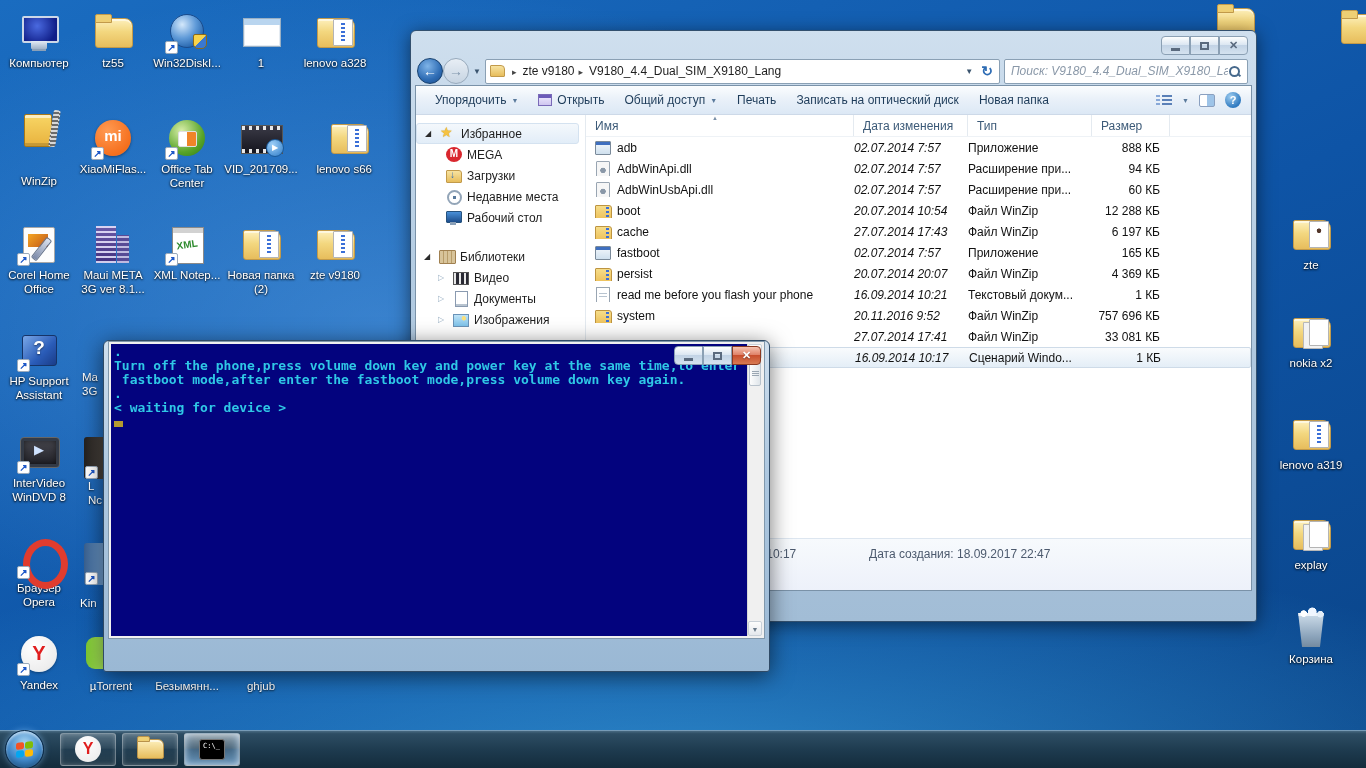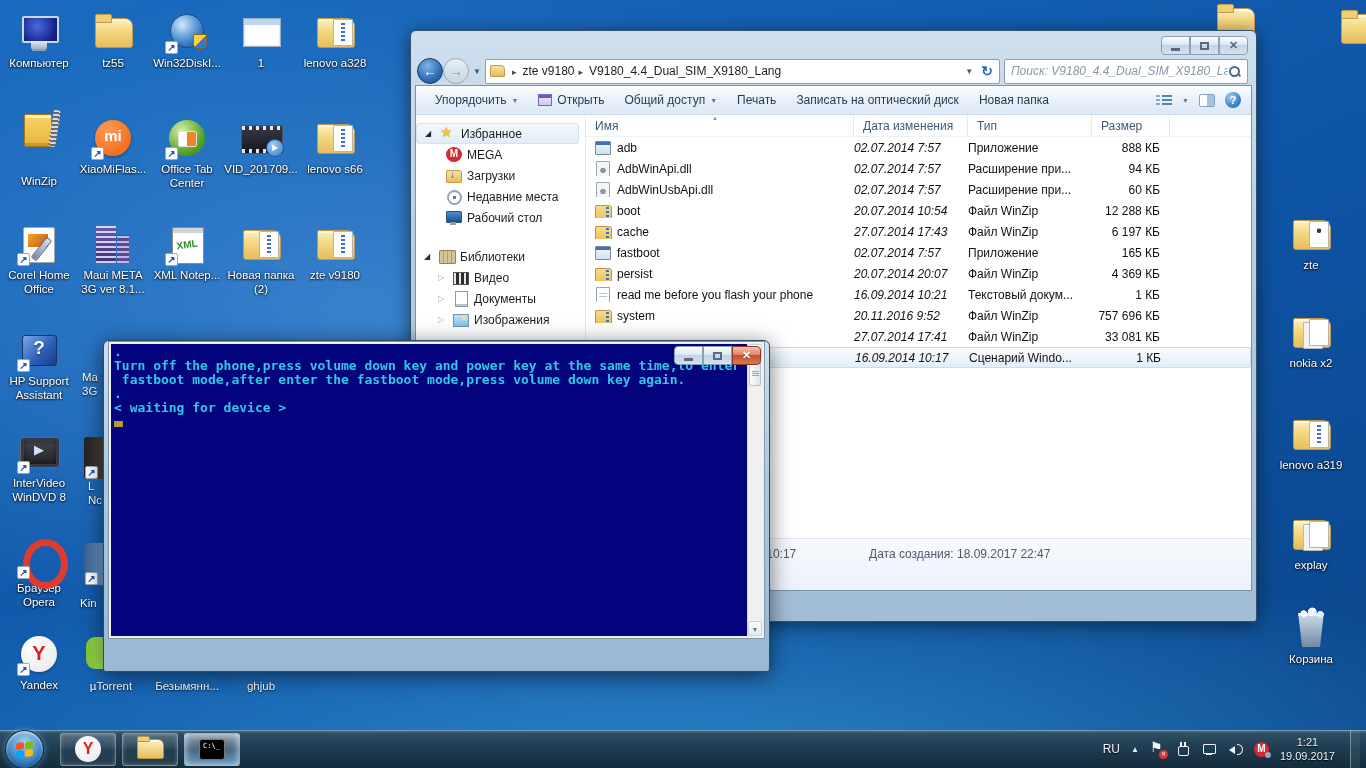--- a/index.html
+++ b/index.html
@@ -359,21 +359,21 @@
       <div class="dicon-label">Office Tab Center</div>
     </div>
 
     <div class="dicon" style="left: 224px; top: 116px;">
       <div class="dicon-img g-video">
         
       </div>
       <div class="dicon-label">VID_201709...</div>
     </div>
 
-    <div class="dicon" style="left: 298px; top: 116px;">
+    <div class="dicon" style="left: 298px; top: 116px; align-items: flex-end;">
       <div class="dicon-img g-folder-zip">
         
       </div>
       <div class="dicon-label">lenovo s66</div>
     </div>
 
     <div class="dicon" style="left: 2px; top: 222px;">
       <div class="dicon-img g-corel">
         <span class="sc-arrow">↗</span>
       </div>
@@ -832,27 +832,13 @@
     <div class="tb-btn">
         <span class="ti-yandex">Y</span>
       </div>
     <div class="tb-btn">
         <span class="ti-folder"></span>
       </div>
     <div class="tb-btn active">
         <span class="ti-cmd">C:\_</span>
       </div>
   </div>
-  <div class="tray">
-    <span class="tray-lang">RU</span>
-    <span class="tray-up">▲</span>
-    <span class="tray-ico ti-flag"></span>
-    <span class="tray-ico ti-plug"></span>
-    <span class="tray-ico ti-net"></span>
-    <span class="tray-ico ti-vol"></span>
-    <span class="tray-ico ti-mega"></span>
-    <div class="tray-clock">
-      <div>1:21</div>
-      <div>19.09.2017</div>
-    </div>
-    <div class="show-desktop"></div>
-  </div>
 </div>
 
 </body></html>

